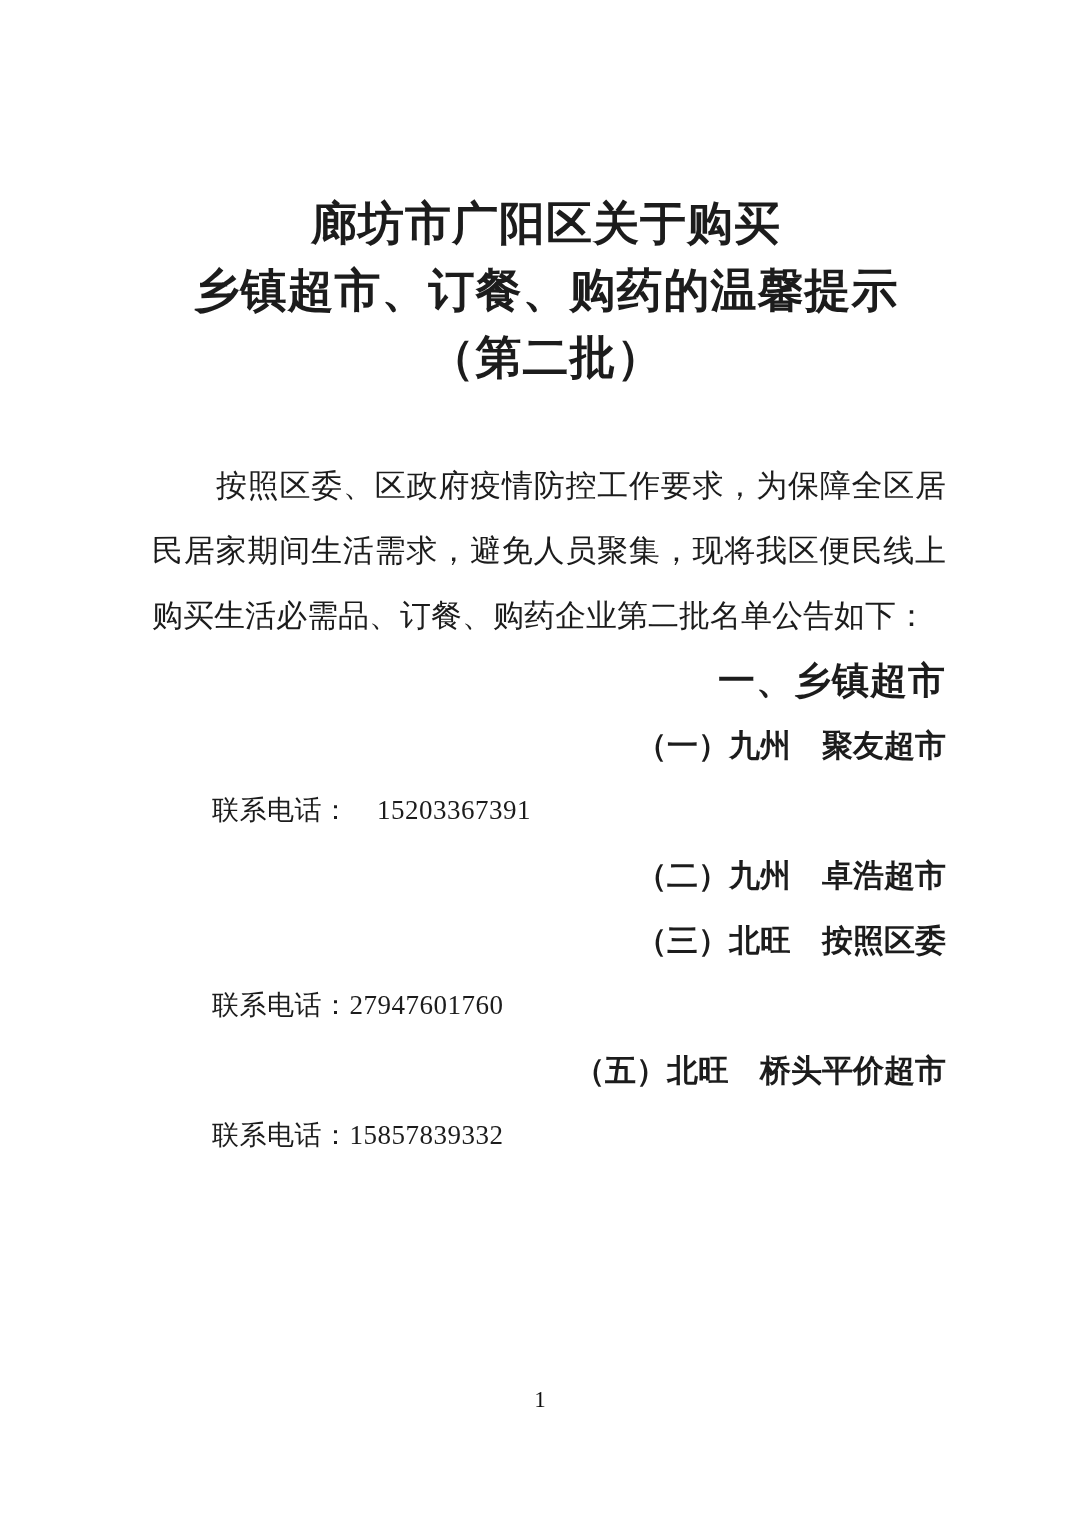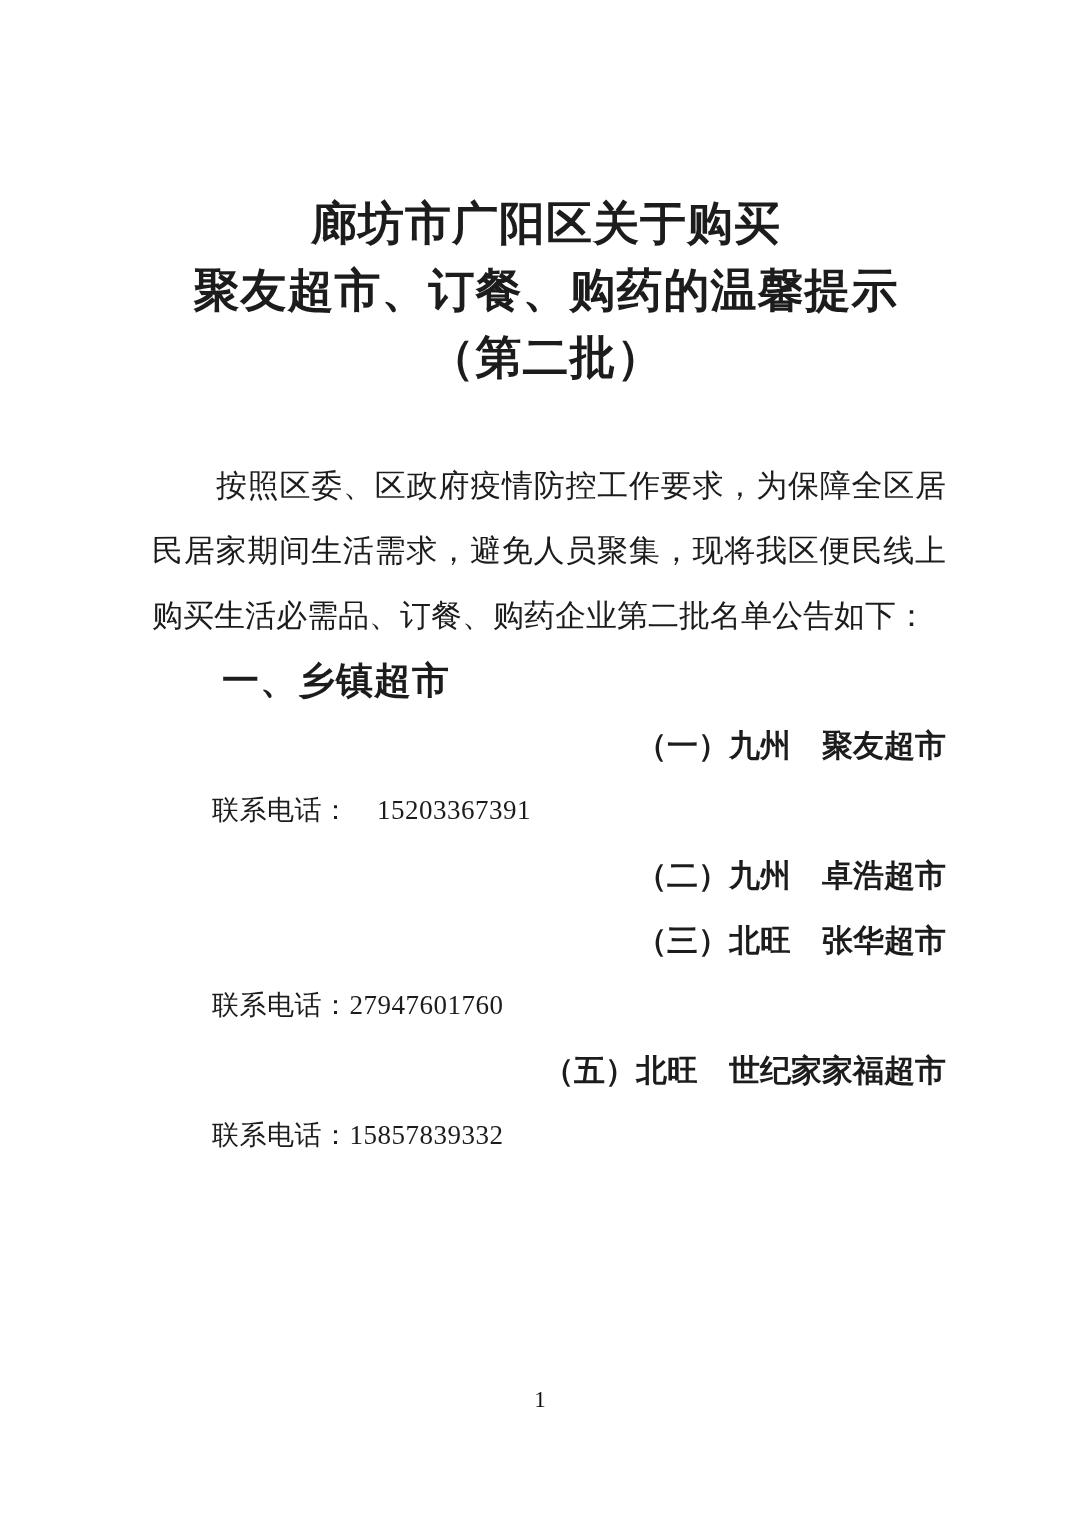--- a/index.html
+++ b/index.html
@@ -39,20 +39,21 @@
     font-family: "Liberation Serif", serif;
     margin-left: 6px;
   }
   .section-heading {
     font-size: 37px;
     line-height: 65px;
     font-weight: 700;
     padding-left: 76px;
     font-family: "Liberation Sans", sans-serif;
     letter-spacing: 1px;
+    text-align: right;
   }
   .entry-name {
     font-size: 31px;
     line-height: 65px;
     font-weight: 700;
     padding-left: 70px;
     font-family: "Liberation Serif", serif;
     text-align: right;
   }
   .entry-phone {
@@ -76,42 +77,42 @@
   }
 </style>
 </head>
 <body>
 
 <div class="page">
   <div class="content">
 
     <div class="title-block">
       <div>廊坊市广阳区关于购买</div>
-      <div>聚友超市、订餐、购药的温馨提示</div>
+      <div>乡镇超市、订餐、购药的温馨提示</div>
       <div>（第二批）</div>
     </div>
 
     <p class="intro">按照区委、区政府疫情防控工作要求，为保障全区居民居家期间生活需求，避免人员聚集，现将我区便民线上购买生活必需品、订餐、购药企业第二批名单公告如下：</p>
 
     <div class="section-heading">一、乡镇超市</div>
 
     <div>
       <div>
         <div class="entry-name">（一）九州　聚友超市</div>
         <div class="entry-phone">联系电话：　15203367391</div>
       </div>
       <div>
         <div class="entry-name">（二）九州　卓浩超市</div>
       </div>
       <div>
-        <div class="entry-name">（三）北旺　张华超市</div>
+        <div class="entry-name">（三）北旺　按照区委</div>
         <div class="entry-phone">联系电话：27947601760</div>
       </div>
       <div>
-        <div class="entry-name">（五）北旺　世纪家家福超市</div>
+        <div class="entry-name">（五）北旺　桥头平价超市</div>
         <div class="entry-phone">联系电话：15857839332</div>
       </div>
     </div>
 
   </div>
 
   <div class="page-number">1</div>
 </div>
 
 </body></html>

